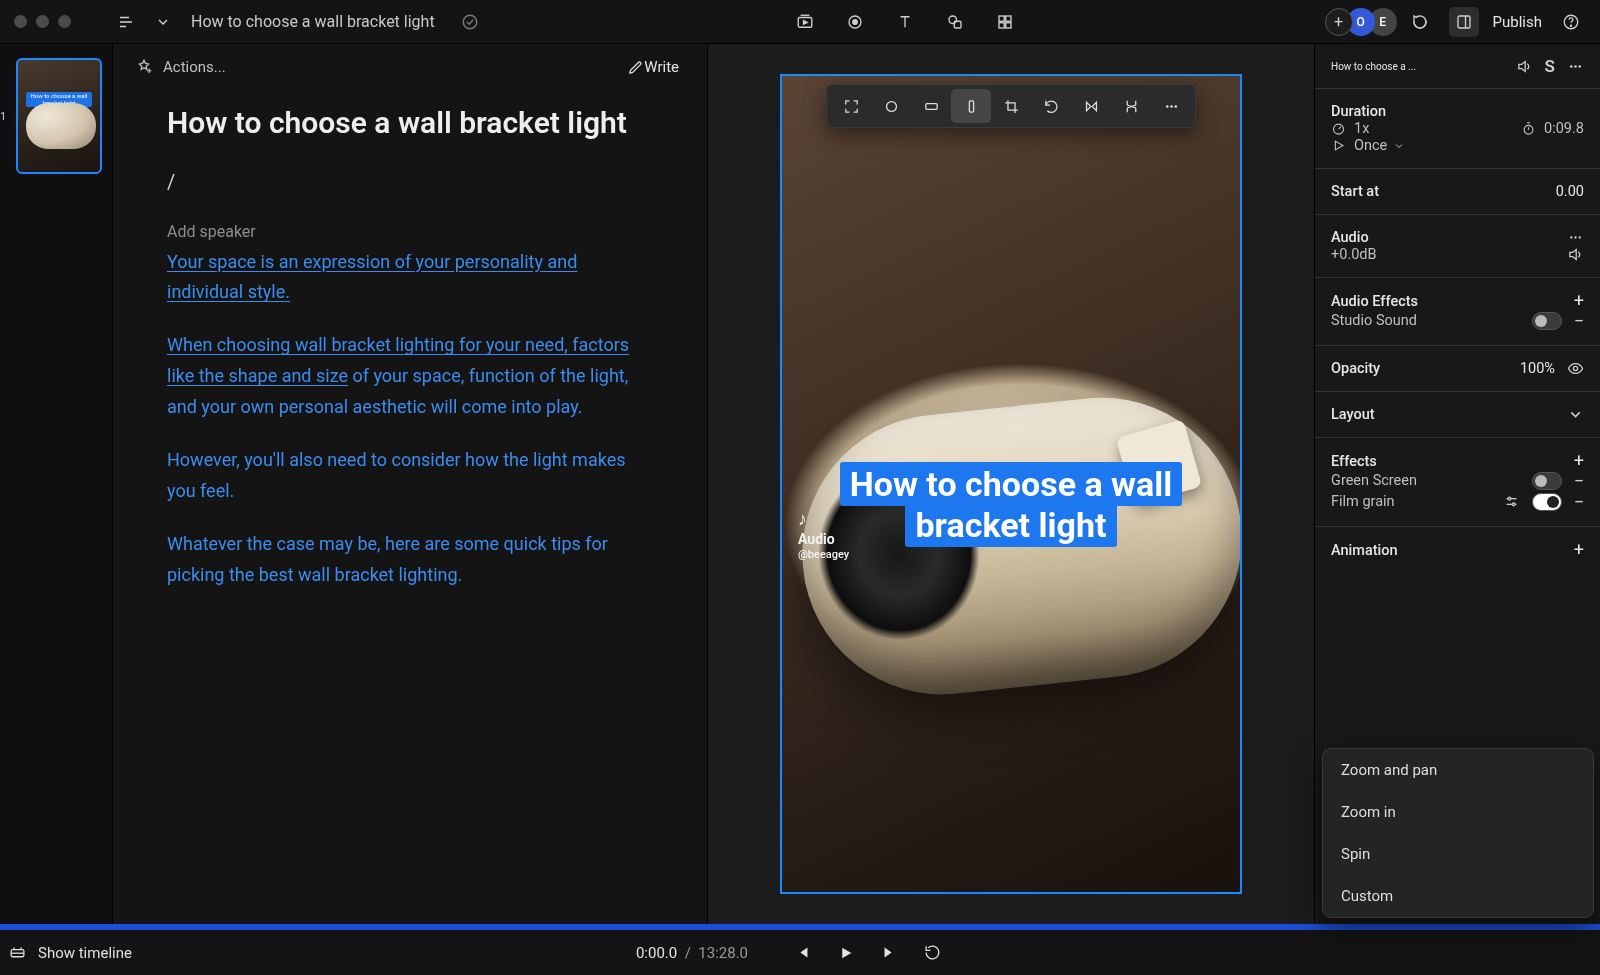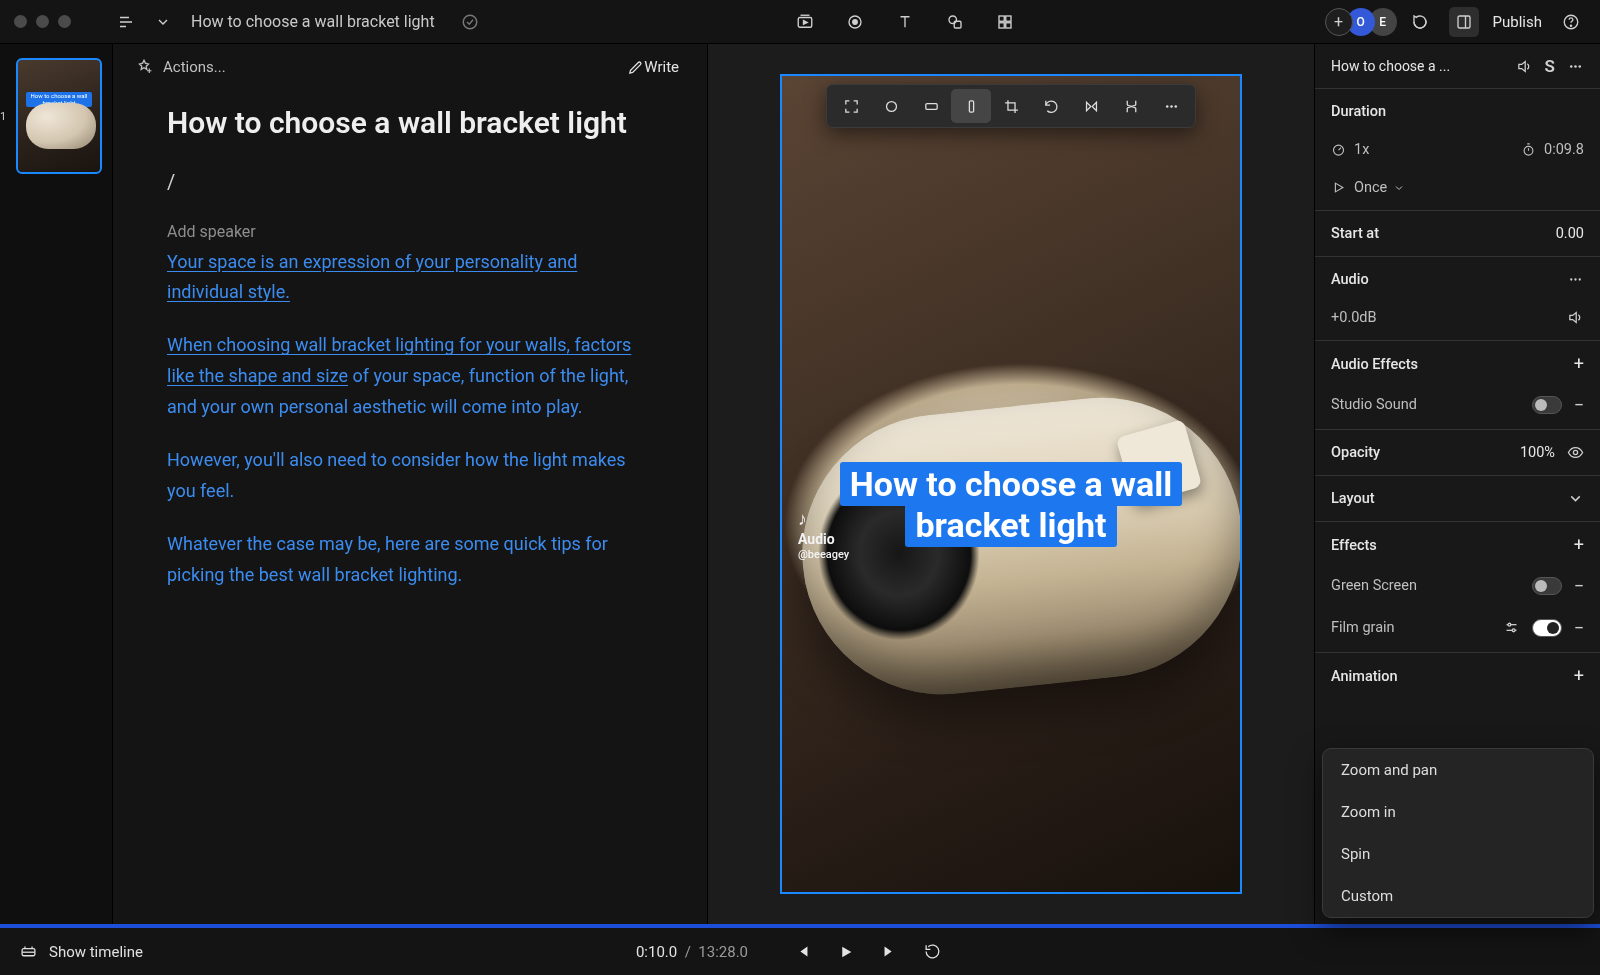--- a/index.html
+++ b/index.html
@@ -138,25 +138,25 @@
 
   
   .inspector{
     width:286px; flex:0 0 286px; background:#181818; border-left:1px solid #000;
     display:flex; flex-direction:column; font-size:14.5px; position:relative;
   }
   .insp-header{
     display:flex; align-items:center; gap:12px; padding:12px 16px;
     border-bottom:1px solid var(--border);
   }
-  .insp-title{ flex:1; color:#e6e6e6; font-size:14px; white-space:nowrap; overflow:hidden; text-overflow:ellipsis;}
+  .insp-title{ flex:1; color:#e6e6e6; font-size:10px; white-space:nowrap; overflow:hidden; text-overflow:ellipsis;}
   .insp-ico{ color:#cfcfcf; display:flex; align-items:center; justify-content:center;}
   .insp-ico svg{width:17px;height:17px;}
   .insp-section{ padding:14px 16px; border-bottom:1px solid var(--border);}
-  .insp-row{ display:flex; align-items:center; justify-content:space-between; margin-top:21px;}
+  .insp-row{ display:flex; align-items:center; justify-content:space-between; margin-top:0;}
   .insp-row:first-child{margin-top:0;}
   .insp-label{ color:#e6e6e6; font-weight:500;}
   .insp-sub{ color:#bfbfbf;}
   .mini-ico{ color:#bfbfbf; display:inline-flex; align-items:center; margin-right:8px;}
   .mini-ico svg{width:15px;height:15px;}
   .insp-value{ color:#e6e6e6;}
   .plus-btn{ color:#e6e6e6; font-size:18px; line-height:1;}
   .toggle{ width:30px;height:18px;border-radius:9px;background:#3a3a3a;border:1px solid #555;position:relative;}
   .toggle::after{content:"";position:absolute;width:12px;height:12px;border-radius:50%;background:#bbb;top:2px;left:2px;transition:.15s;}
   .toggle.on{ background:#fff;}
@@ -169,22 +169,22 @@
   
   .popover{
     position:absolute; right:6px; bottom:6px; width:272px;
     background:#242424; border:1px solid #3a3a3a; border-radius:9px;
     box-shadow:0 12px 30px rgba(0,0,0,.55); overflow:hidden;
   }
   .popover-item{ padding:12px 18px; color:#dedede; font-size:15px;}
 
   
   .footer{
-    height:51px; background:#141414; border-top:4px solid #1d4ed8;
-    display:flex; align-items:center; padding:0 20px; gap:20px;
+    height:51px; background:#141414; border-top:6px solid #1d4ed8;
+    display:flex; align-items:center; padding:0 9px; gap:20px;
   }
   .show-tl{ display:flex; align-items:center; gap:12px; color:#e0e0e0; font-size:15px;}
   .foot-spacer{ flex:1;}
   .time-readout{ font-size:15px; color:#e3e3e3;}
   .time-readout .total{ color:#9a9a9a;}
   .transport{ display:flex; align-items:center; gap:26px; margin-left:26px; margin-right:26px;}
   .transport svg{ width:17px;height:17px; color:#e3e3e3;}
   .transport .play svg{ width:18px;height:18px;}
 </style>
 </head>
@@ -309,21 +309,21 @@
             <path d="M4 20l4-1 11-11a2 2 0 0 0-3-3L5 16z"></path>
           </svg>
         <span>Write</span>
       </div>
     </div>
     <div class="script-body">
       <h1 class="doc-title">How to choose a wall bracket light</h1>
       <div class="slash">/</div>
       <div class="add-speaker">Add speaker</div>
       <p class="para"><a>Your space is an expression of your personality and individual style.</a> </p>
-      <p class="para"><a>When choosing wall bracket lighting for your walls, factors like the shape and size</a><span class="plain"> of your space, function of the light, and your own personal aesthetic will come into play.</span></p>
+      <p class="para"><a>When choosing wall bracket lighting for your need, factors like the shape and size</a><span class="plain"> of your space, function of the light, and your own personal aesthetic will come into play.</span></p>
       <p class="para"><span class="plain">However, you'll also need to consider how the light makes you feel.</span></p>
       <p class="para"><span class="plain">Whatever the case may be, here are some quick tips for picking the best wall bracket lighting.</span></p>
     </div>
   </div>
 
   <div class="canvas-panel">
     <div class="canvas-frame">
       <div class="light-body"></div>
       <div class="tiktok-wm">
         <span class="note">♪</span>
@@ -557,21 +557,21 @@
     <svg width="17" height="17" viewBox="0 0 24 24" fill="none" stroke="currentColor" stroke-width="1.8">
         <rect x="3" y="8" width="18" height="10" rx="2"></rect>
         <line x1="3" y1="13" x2="21" y2="13"></line>
         <line x1="7" y1="5" x2="7" y2="8"></line>
         <line x1="17" y1="5" x2="17" y2="8"></line>
       </svg>
     <span>Show timeline</span>
   </div>
   <div class="foot-spacer"></div>
   <div class="time-readout">
-    <span>0:10.0</span>
+    <span>0:00.0</span>
     <span class="total"> &nbsp;/&nbsp; </span><span class="total">13:28.0</span>
   </div>
   <div class="transport">
     <div>
         <svg viewBox="0 0 24 24" fill="currentColor">
           <path d="M7 5v14M19 5L9 12l10 7z"></path>
         </svg>
       </div>
     <div class="play">
         <svg viewBox="0 0 24 24" fill="currentColor">

